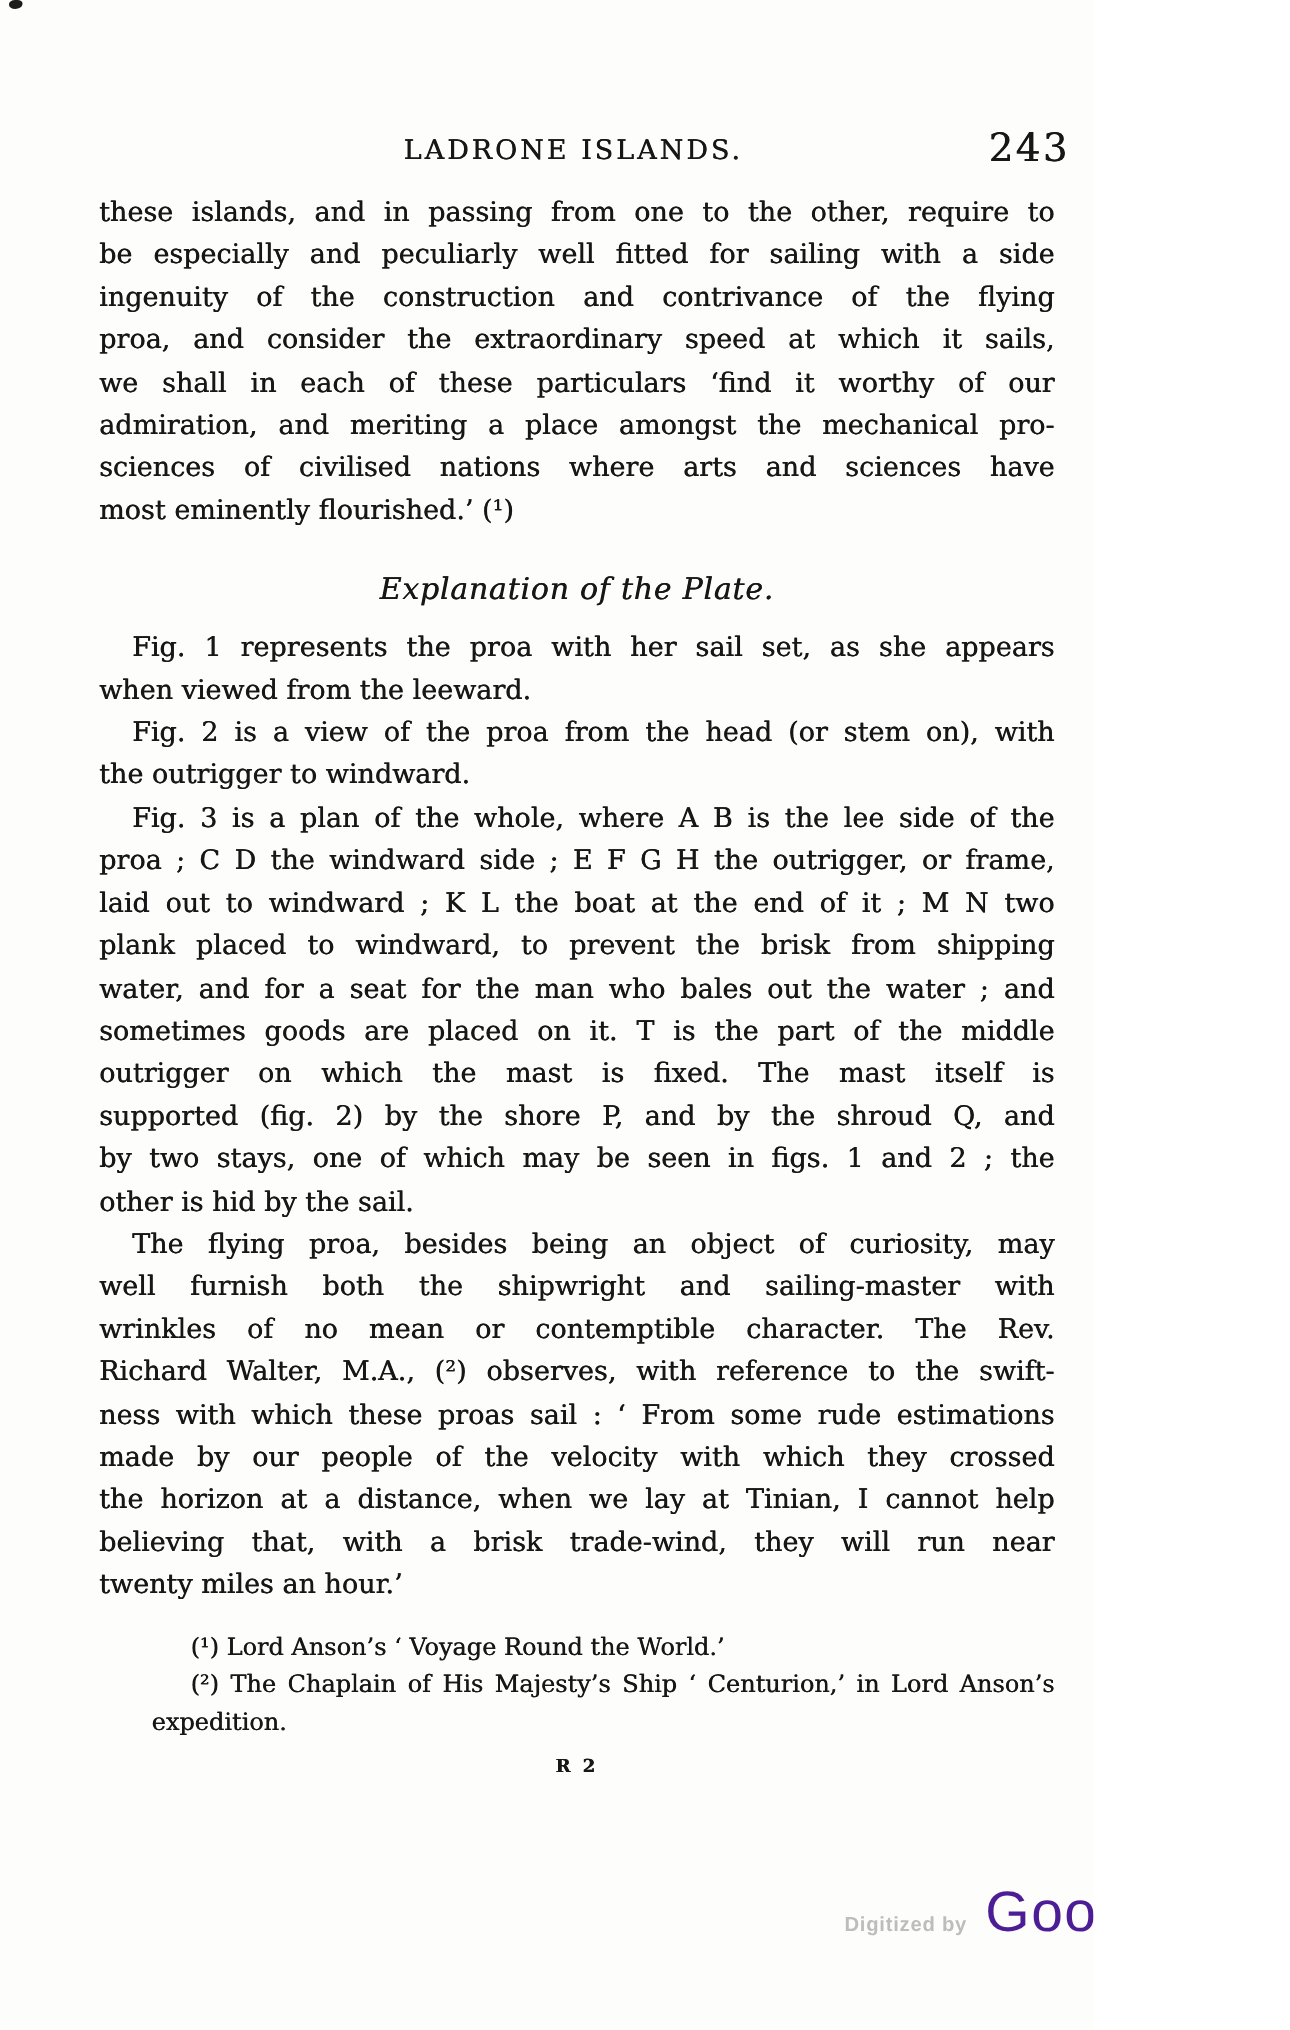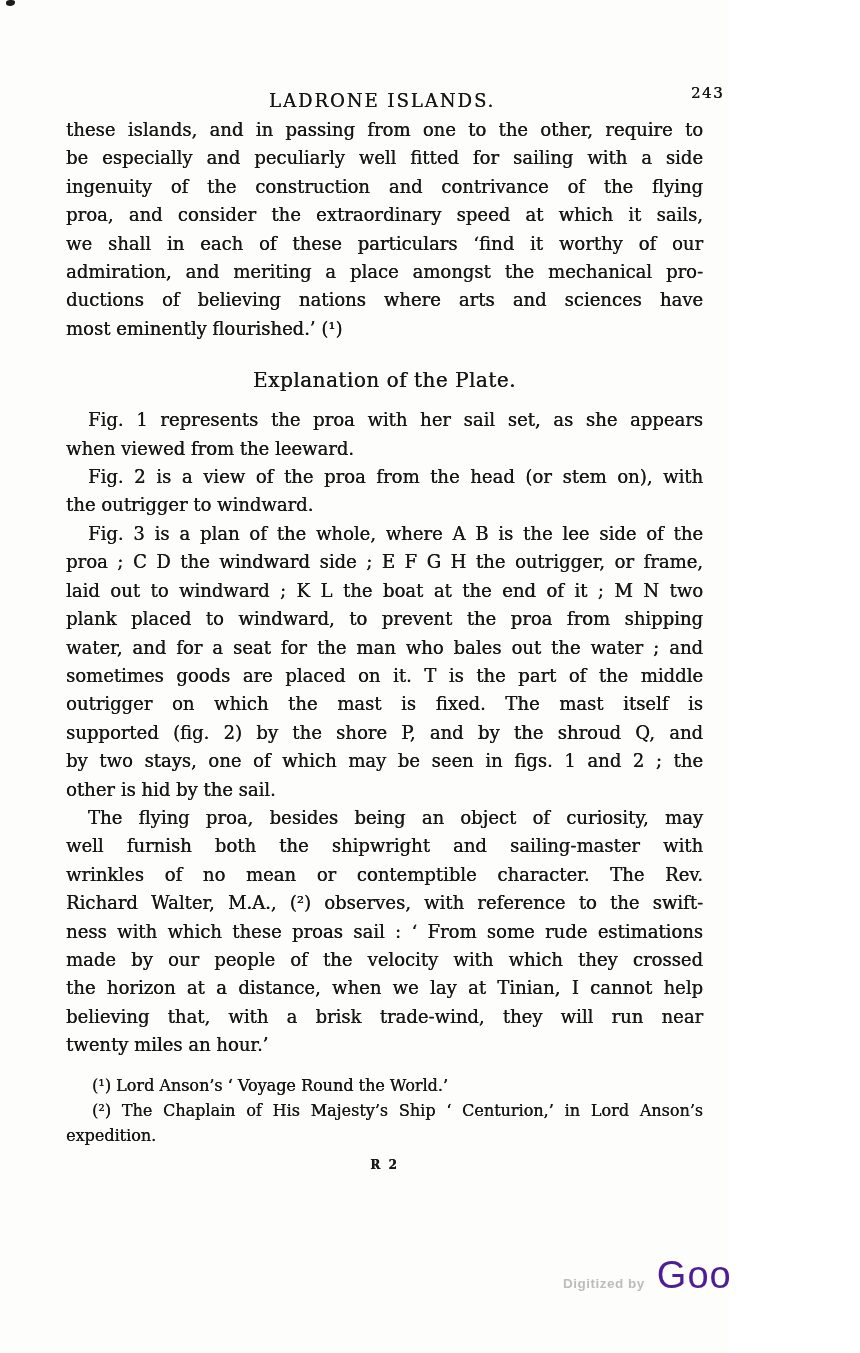--- a/index.html
+++ b/index.html
@@ -28,50 +28,51 @@
   .head-title {
     position: absolute;
     left: 269px; top: 0;
     font-size: 18px;
     letter-spacing: 2px;
     white-space: nowrap;
   }
   .page-num {
     position: absolute;
     left: 659px; top: -6px;
-    font-size: 15px;
+    font-size: 26px;
     letter-spacing: 1.5px;
-    margin-left: 32px;
   }
   .text-block {
     position: absolute;
-    left: 66px; top: 116px;
+    left: 66px; top: 128px;
     width: 637px;
     font-size: 18px;
     line-height: 28.4px;
     text-shadow: 0.3px 0 0 currentColor;
   }
   .line {
     text-align: justify;
     text-align-last: justify;
   }
   .line.left { text-align-last: left; }
   .line.indent { text-indent: 22px; }
   .plate-heading {
     margin: 23px 0 12px 0;
     text-align: center;
+    font-style: italic;
     font-weight: normal;
     font-size: 20px;
     line-height: 28px;
     letter-spacing: 0.5px;
   }
   .footnotes {
     margin-top: 13px;
     font-size: 16px;
     line-height: 25.3px;
+    margin-left: 35px;
   }
   .footnotes .line.indent { text-indent: 26px; }
   .signature {
     margin-top: 3px;
     text-align: center;
     font-size: 12px;
     font-weight: bold;
     letter-spacing: 2px;
   }
   .watermark {
@@ -108,41 +109,41 @@
 
   <main class="text-block">
 
     <div class="para">
       <div class="line">these islands, and in passing from one to the other, require to</div>
       <div class="line">be especially and peculiarly well fitted for sailing with a side</div>
       <div class="line">ingenuity of the construction and contrivance of the flying</div>
       <div class="line">proa, and consider the extraordinary speed at which it sails,</div>
       <div class="line">we shall in each of these particulars ‘find it worthy of our</div>
       <div class="line">admiration, and meriting a place amongst the mechanical pro-</div>
-      <div class="line">ductions of believing nations where arts and sciences have</div>
+      <div class="line">sciences of civilised nations where arts and sciences have</div>
       <div class="line left">most eminently flourished.’ (¹)</div>
     </div>
 
     <h2 class="plate-heading">Explanation of the Plate.</h2>
 
     <div class="para">
       <div class="line indent">Fig. 1 represents the proa with her sail set, as she appears</div>
       <div class="line left">when viewed from the leeward.</div>
     </div>
 
     <div class="para">
       <div class="line indent">Fig. 2 is a view of the proa from the head (or stem on), with</div>
       <div class="line left">the outrigger to windward.</div>
     </div>
 
     <div class="para">
       <div class="line indent">Fig. 3 is a plan of the whole, where A B is the lee side of the</div>
       <div class="line">proa ; C D the windward side ; E F G H the outrigger, or frame,</div>
       <div class="line">laid out to windward ; K L the boat at the end of it ; M N two</div>
-      <div class="line">plank placed to windward, to prevent the proa from shipping</div>
+      <div class="line">plank placed to windward, to prevent the brisk from shipping</div>
       <div class="line">water, and for a seat for the man who bales out the water ; and</div>
       <div class="line">sometimes goods are placed on it.  T is the part of the middle</div>
       <div class="line">outrigger on which the mast is fixed.  The mast itself is</div>
       <div class="line">supported (fig. 2) by the shore P, and by the shroud Q, and</div>
       <div class="line">by two stays, one of which may be seen in figs. 1 and 2 ; the</div>
       <div class="line left">other is hid by the sail.</div>
     </div>
 
     <div class="para">
       <div class="line indent">The flying proa, besides being an object of curiosity, may</div>

